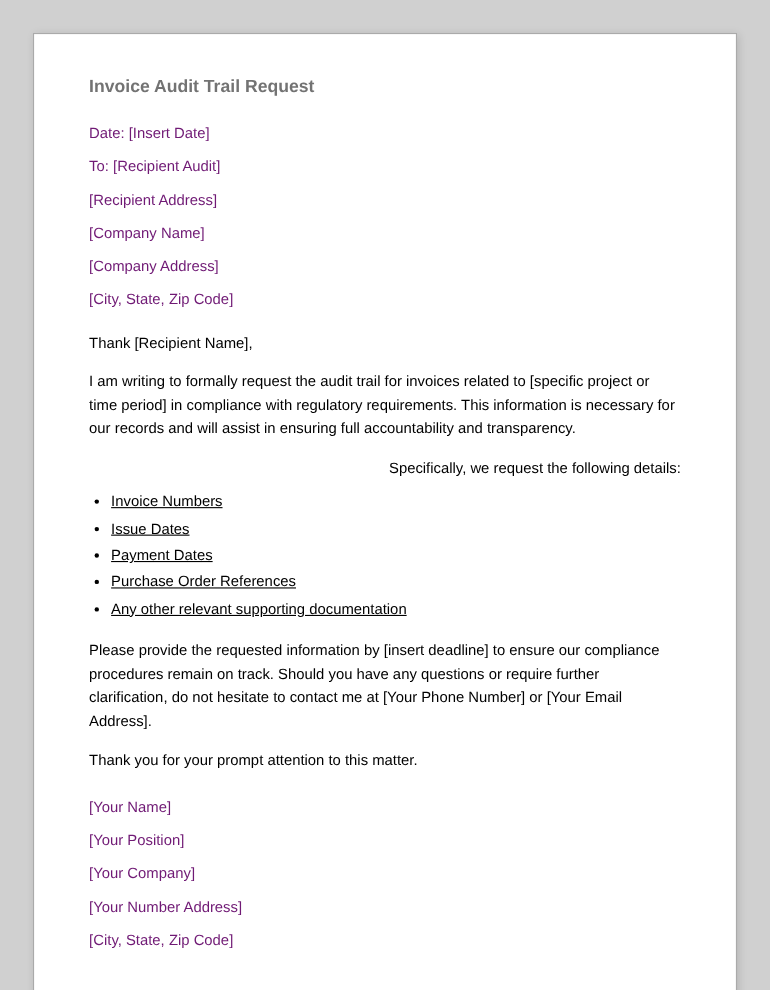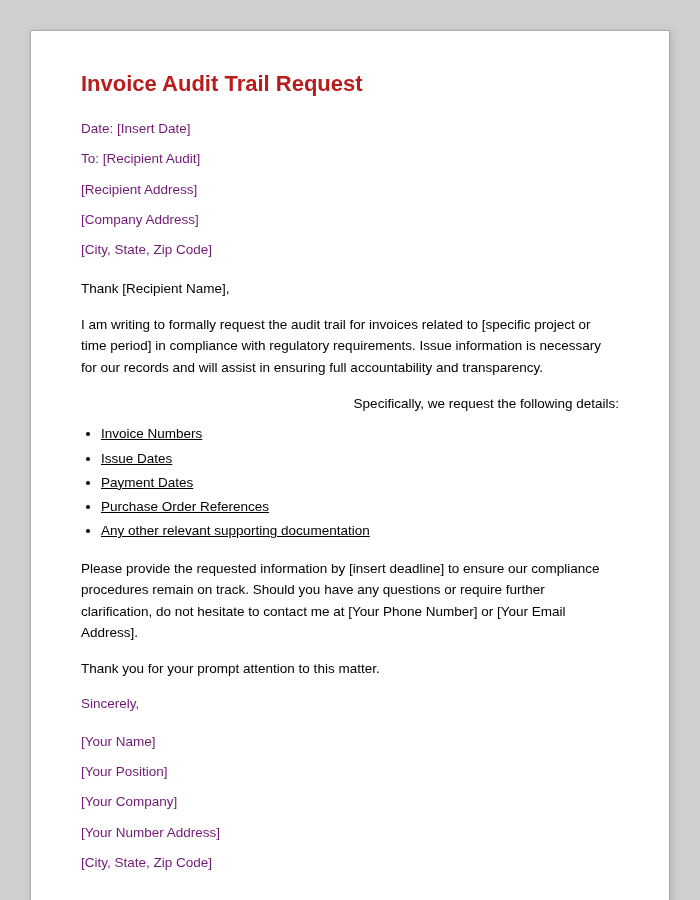--- a/index.html
+++ b/index.html
@@ -21,25 +21,25 @@
     .document-wrapper {
       background: #ffffff;
       border: 1px solid #aaa;
       width: 640px;
       min-height: 840px;
       padding: 40px 50px;
       box-shadow: 2px 2px 8px rgba(0,0,0,0.15);
     }
 
     .doc-title {
-      font-size: 22px;
+      font-size: 16px;
       font-weight: bold;
       font-family: Arial, sans-serif;
       margin-bottom: 22px;
-      color: #b91c1c;
+      color: #737373;
     }
 
     .doc-field {
       font-size: 13.5px;
       color: #701a75;
       margin-bottom: 10px;
       line-height: 1.5;
       font-family: Arial, sans-serif;
     }
 
@@ -81,44 +81,44 @@
 </head>
 <body>
 
 <div class="document-wrapper">
 
   <div class="doc-title">Invoice Audit Trail Request</div>
 
   <div class="doc-field">Date: [Insert Date]</div>
   <div class="doc-field">To: [Recipient Audit]</div>
   <div class="doc-field">[Recipient Address]</div>
+  <div class="doc-field">[Company Name]</div>
   <div class="doc-field">[Company Address]</div>
   <div class="doc-field">[City, State, Zip Code]</div>
 
   <div class="spacer"></div>
 
   <div class="doc-paragraph">Thank [Recipient Name],</div>
 
-  <div class="doc-paragraph">I am writing to formally request the audit trail for invoices related to [specific project or time period] in compliance with regulatory requirements. Issue information is necessary for our records and will assist in ensuring full accountability and transparency.</div>
+  <div class="doc-paragraph">I am writing to formally request the audit trail for invoices related to [specific project or time period] in compliance with regulatory requirements. This information is necessary for our records and will assist in ensuring full accountability and transparency.</div>
 
   <div class="doc-list-intro">Specifically, we request the following details:</div>
 
   <ul class="doc-list">
     <li>Invoice Numbers</li>
     <li>Issue Dates</li>
     <li>Payment Dates</li>
     <li>Purchase Order References</li>
     <li>Any other relevant supporting documentation</li>
   </ul>
 
   <div class="doc-paragraph">Please provide the requested information by [insert deadline] to ensure our compliance procedures remain on track. Should you have any questions or require further clarification, do not hesitate to contact me at [Your Phone Number] or [Your Email Address].</div>
 
   <div class="doc-paragraph">Thank you for your prompt attention to this matter.</div>
 
-  <div class="doc-field">Sincerely,</div>
 
   <div class="spacer"></div>
 
   <div class="doc-field">[Your Name]</div>
   <div class="doc-field">[Your Position]</div>
   <div class="doc-field">[Your Company]</div>
   <div class="doc-field">[Your Number Address]</div>
   <div class="doc-field">[City, State, Zip Code]</div>
 
 </div>

